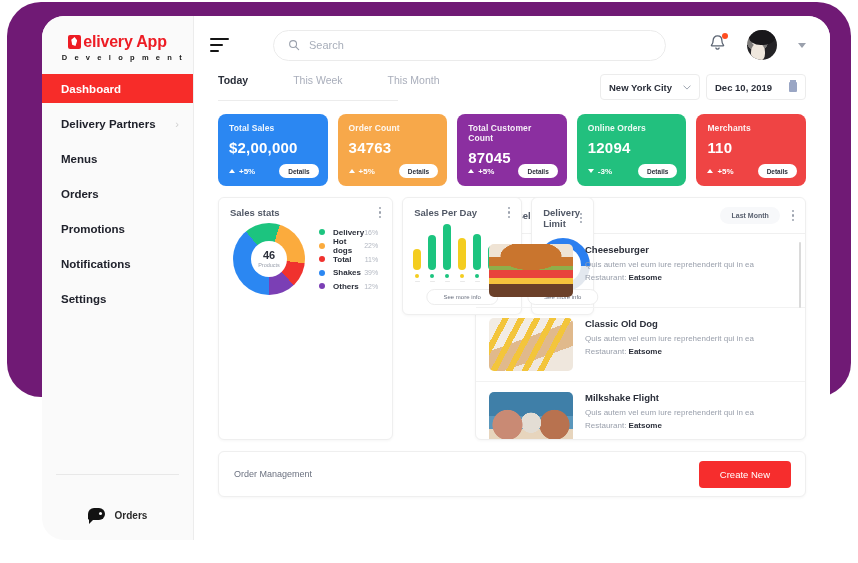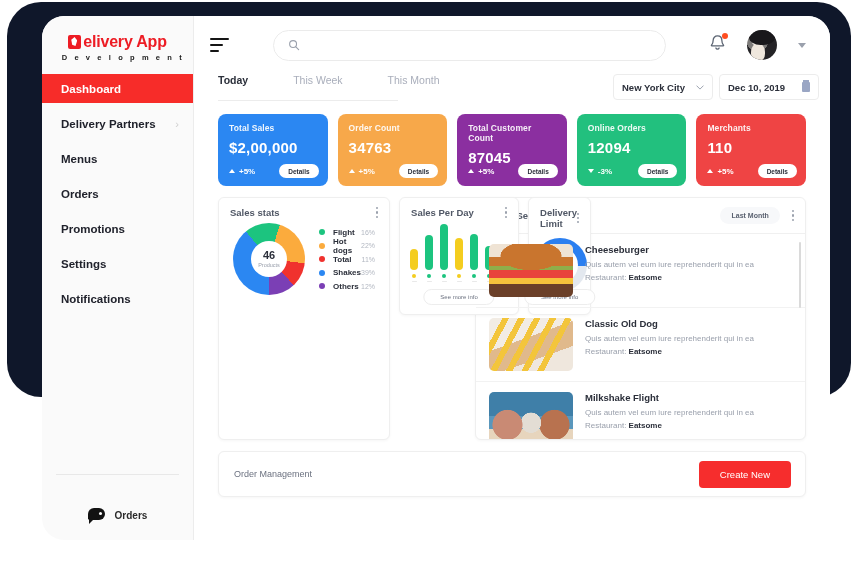--- a/index.html
+++ b/index.html
@@ -7,21 +7,21 @@
   html, body {
     width: 858px; height: 563px;
     background: #ffffff;
     font-family: "Liberation Sans", sans-serif;
     overflow: hidden;
   }
   #device {
     position: absolute;
     left: 7px; top: 2px;
     width: 844px; height: 395px;
-    background: #0f172a;
+    background: #701a75;
     border-radius: 34px;
   }
   #screen {
     position: absolute;
     left: 35px; top: 14px;
     width: 788px; height: 524px;
     background: #ffffff;
     border-radius: 22px;
     overflow: hidden;
     display: flex;
@@ -146,21 +146,21 @@
     background: #19181b;
   }
   .chev-down {
     width: 0; height: 0; border-left: 4px solid transparent;
     border-right: 4px solid transparent; border-top: 5px solid #9aa0ac;
     cursor: pointer;
   }
 
   
   #tabsrow {
-    height: 38px; padding: 0 11px 0 24px;
+    height: 38px; padding: 0 24px 0 24px;
     display: flex; align-items: flex-start; position: relative;
   }
   .tabs { display: flex; gap: 0; }
   .tab {
     font-size: 10.5px; color: #a9aebb; padding: 0 0 9px 0;
     margin-right: 45px; cursor: pointer; position: relative;
   }
   .tab.active { color: #2b2f3a; font-weight: bold; }
   .tabs-underline {
     position: absolute; left: 24px; top: 26px; width: 180px;
@@ -374,24 +374,24 @@
         <div class="nav-item">
           <span>Menus</span>
         </div>
         <div class="nav-item">
           <span>Orders</span>
         </div>
         <div class="nav-item">
           <span>Promotions</span>
         </div>
         <div class="nav-item">
+          <span>Notifications</span>
+        </div>
+        <div class="nav-item">
           <span>Settings</span>
-        </div>
-        <div class="nav-item">
-          <span>Notifications</span>
         </div>
       </nav>
 
       <div class="sidebar-spacer"></div>
 
       <div class="sidebar-footer">
         <span class="support-icon">
           <span class="bubble"></span>
             <span class="dot"></span>
         </span>
@@ -405,20 +405,21 @@
         <div class="hamburger">
           <span></span>
             <span></span>
             <span></span>
         </div>
         <div class="search-box">
           <svg width="12" height="12" viewBox="0 0 16 16">
             <circle cx="6.8" cy="6.8" r="4.6" fill="none" stroke="#9aa0ac" stroke-width="1.5"></circle>
             <line x1="10.4" y1="10.4" x2="14.2" y2="14.2" stroke="#9aa0ac" stroke-width="1.5" stroke-linecap="round"></line>
           </svg>
+          <input class="search-input" type="text" placeholder="Search" style="">
         </div>
         <div class="topbar-right">
           <div class="bell-wrap">
             <svg width="17" height="18" viewBox="0 0 20 21">
               <path d="M10 2.2c-3.1 0-5.1 2.3-5.1 5.2 0 3.6-1.3 4.8-2 5.6-.3.3-.1.9.4.9h13.4c.5 0 .7-.6.4-.9-.7-.8-2-2-2-5.6 0-2.9-2-5.2-5.1-5.2z" fill="none" stroke="#5b6472" stroke-width="1.5" stroke-linejoin="round"></path>
               <path d="M8.1 16.4a2 2 0 0 0 3.8 0" fill="none" stroke="#5b6472" stroke-width="1.5" stroke-linecap="round"></path>
             </svg>
             <span class="bell-dot"></span>
           </div>
           <div class="avatar"></div>
@@ -529,21 +530,21 @@
               <div class="donut-body">
                 <div class="donut" id="donut" style="background: conic-gradient(from -40deg, rgb(28, 196, 127) 0%, rgb(28, 196, 127) 16%, rgb(251, 171, 61) 16%, rgb(251, 171, 61) 38%, rgb(240, 50, 46) 38%, rgb(240, 50, 46) 49%, rgb(123, 63, 181) 49%, rgb(123, 63, 181) 61%, rgb(43, 135, 242) 61%, rgb(43, 135, 242) 100%);">
                   <div class="donut-hole">
                     <div class="donut-num">46</div>
                     <div class="donut-sub">Products</div>
                   </div>
                 </div>
                 <div class="legend">
                   <div class="legend-row">
                     <span class="legend-dot" style="background:#1cc47f"></span>
-                    <span class="legend-label">Flight</span>
+                    <span class="legend-label">Delivery</span>
                     <span class="legend-pct">16%</span>
                   </div>
                   <div class="legend-row">
                     <span class="legend-dot" style="background:#fbab3d"></span>
                     <span class="legend-label">Hot dogs</span>
                     <span class="legend-pct">22%</span>
                   </div>
                   <div class="legend-row">
                     <span class="legend-dot" style="background:#f0322e"></span>
                     <span class="legend-label">Total</span>

